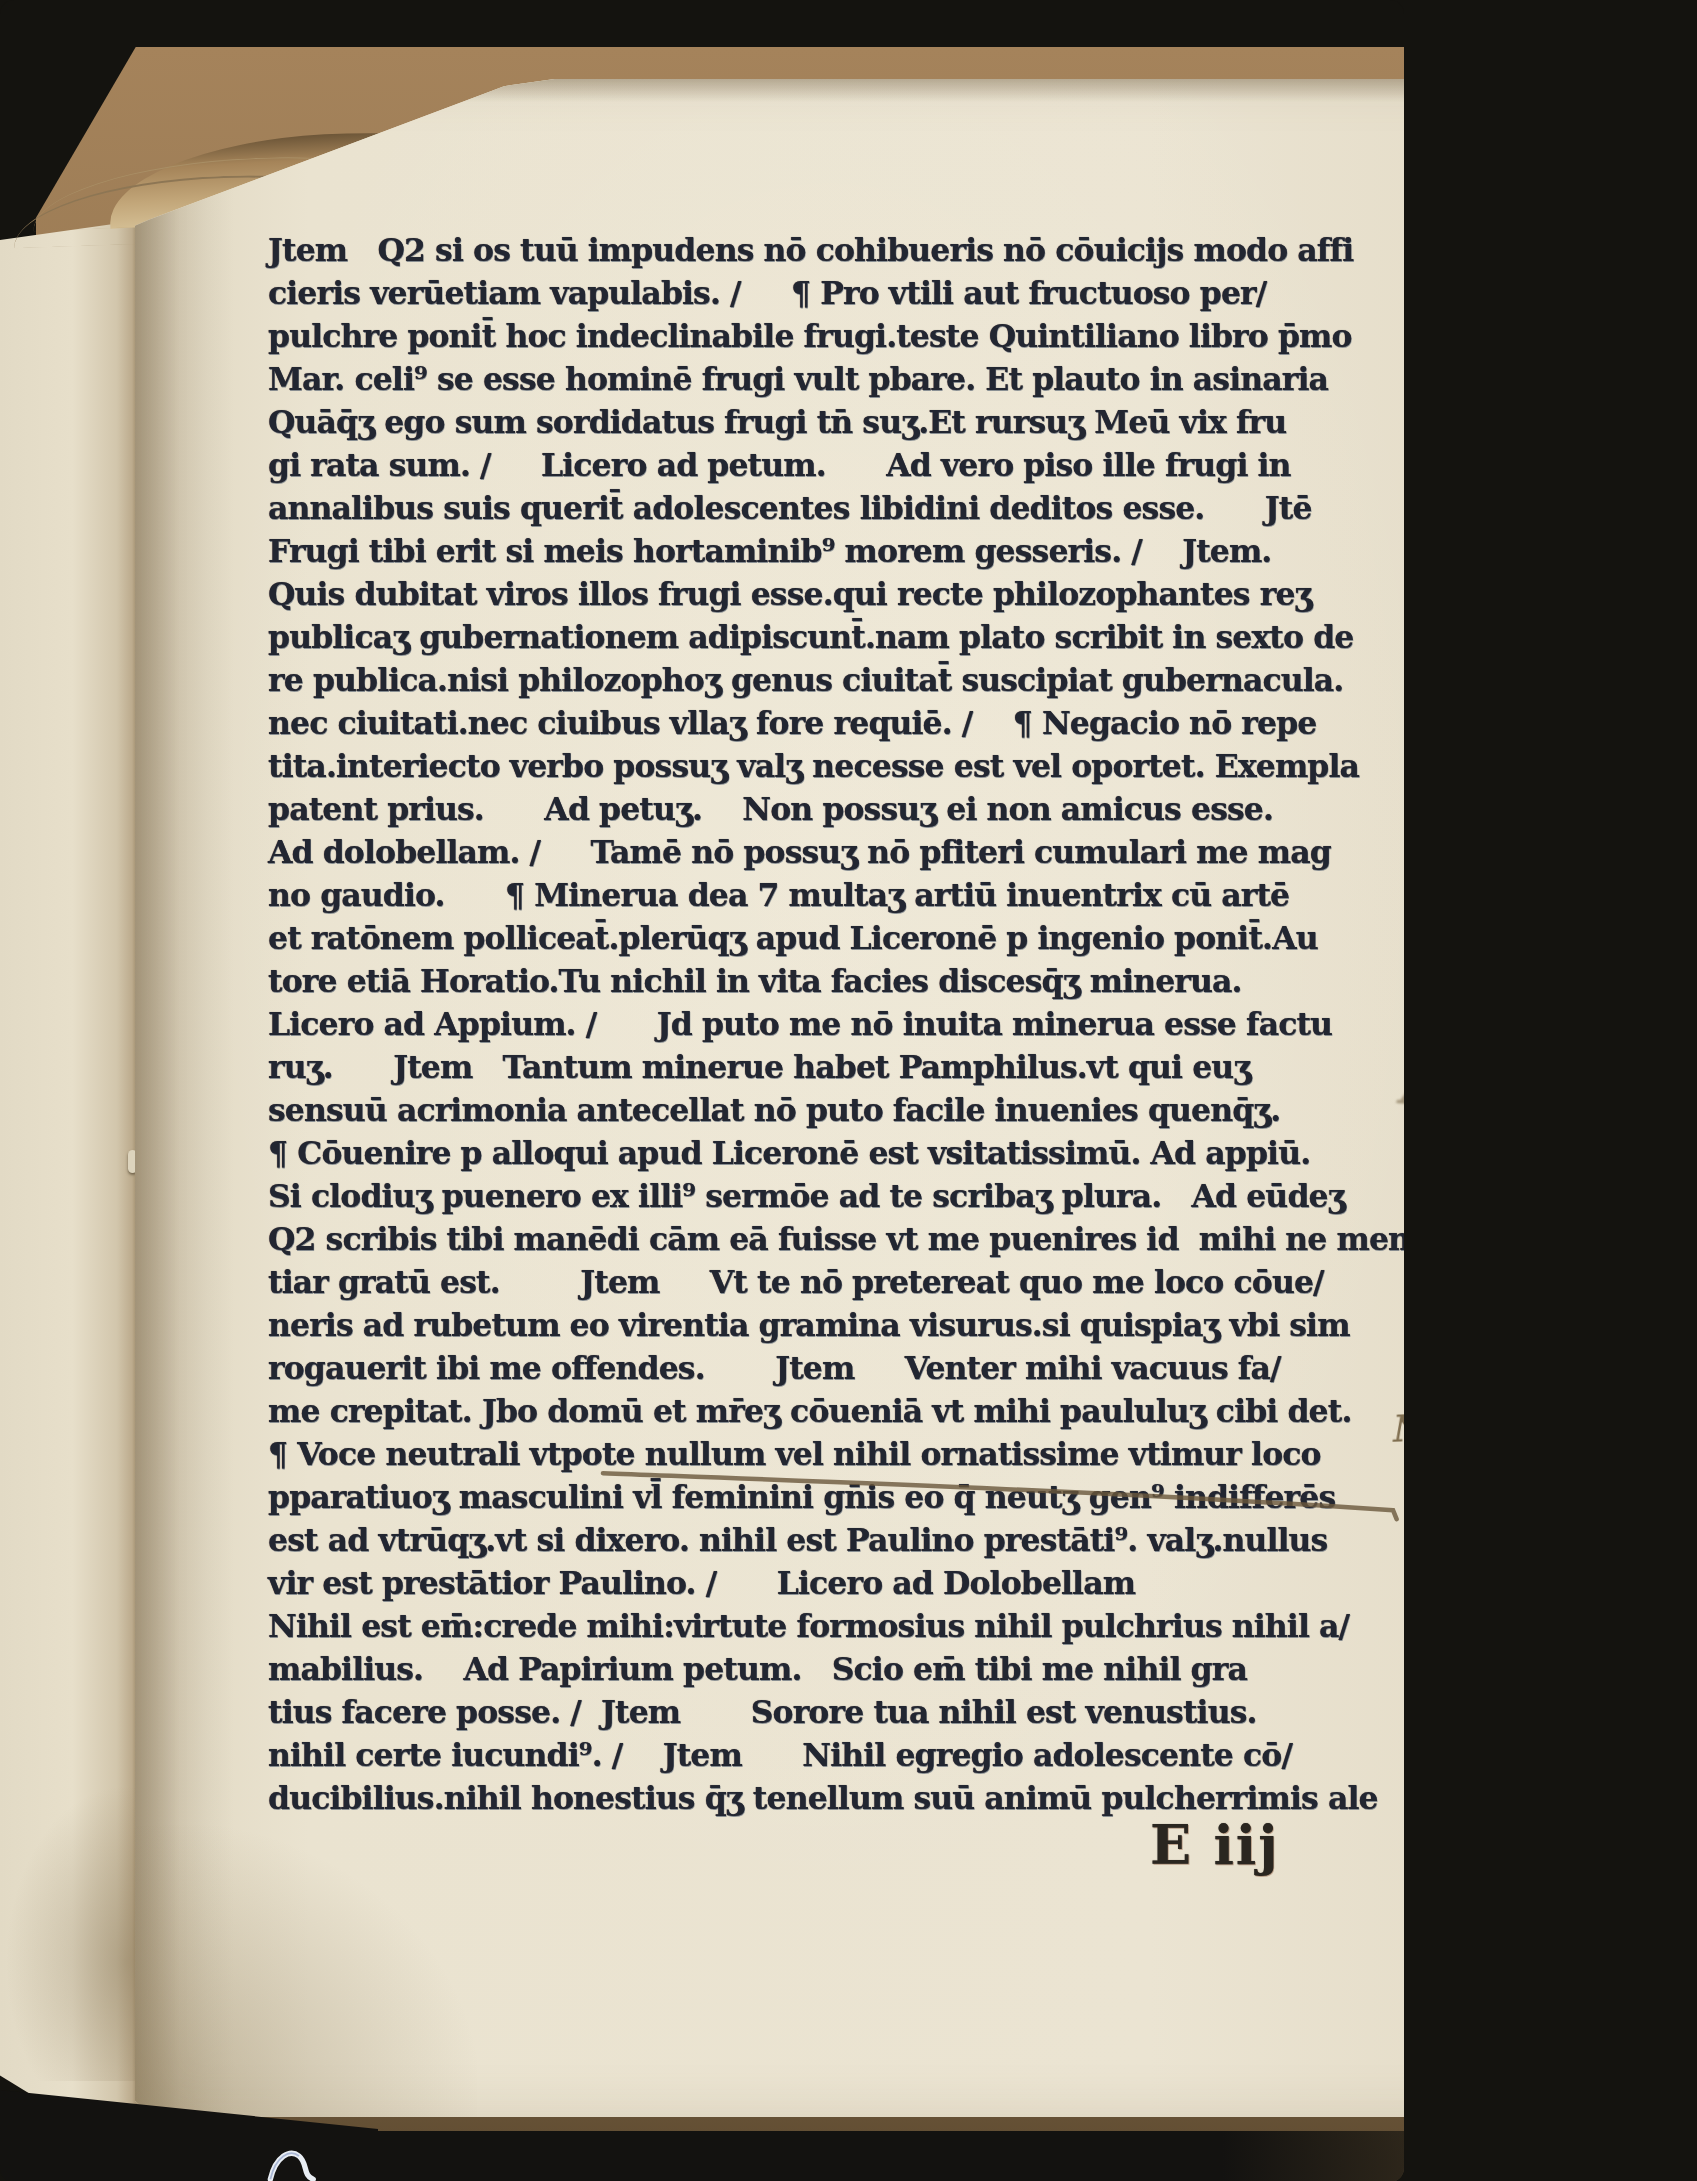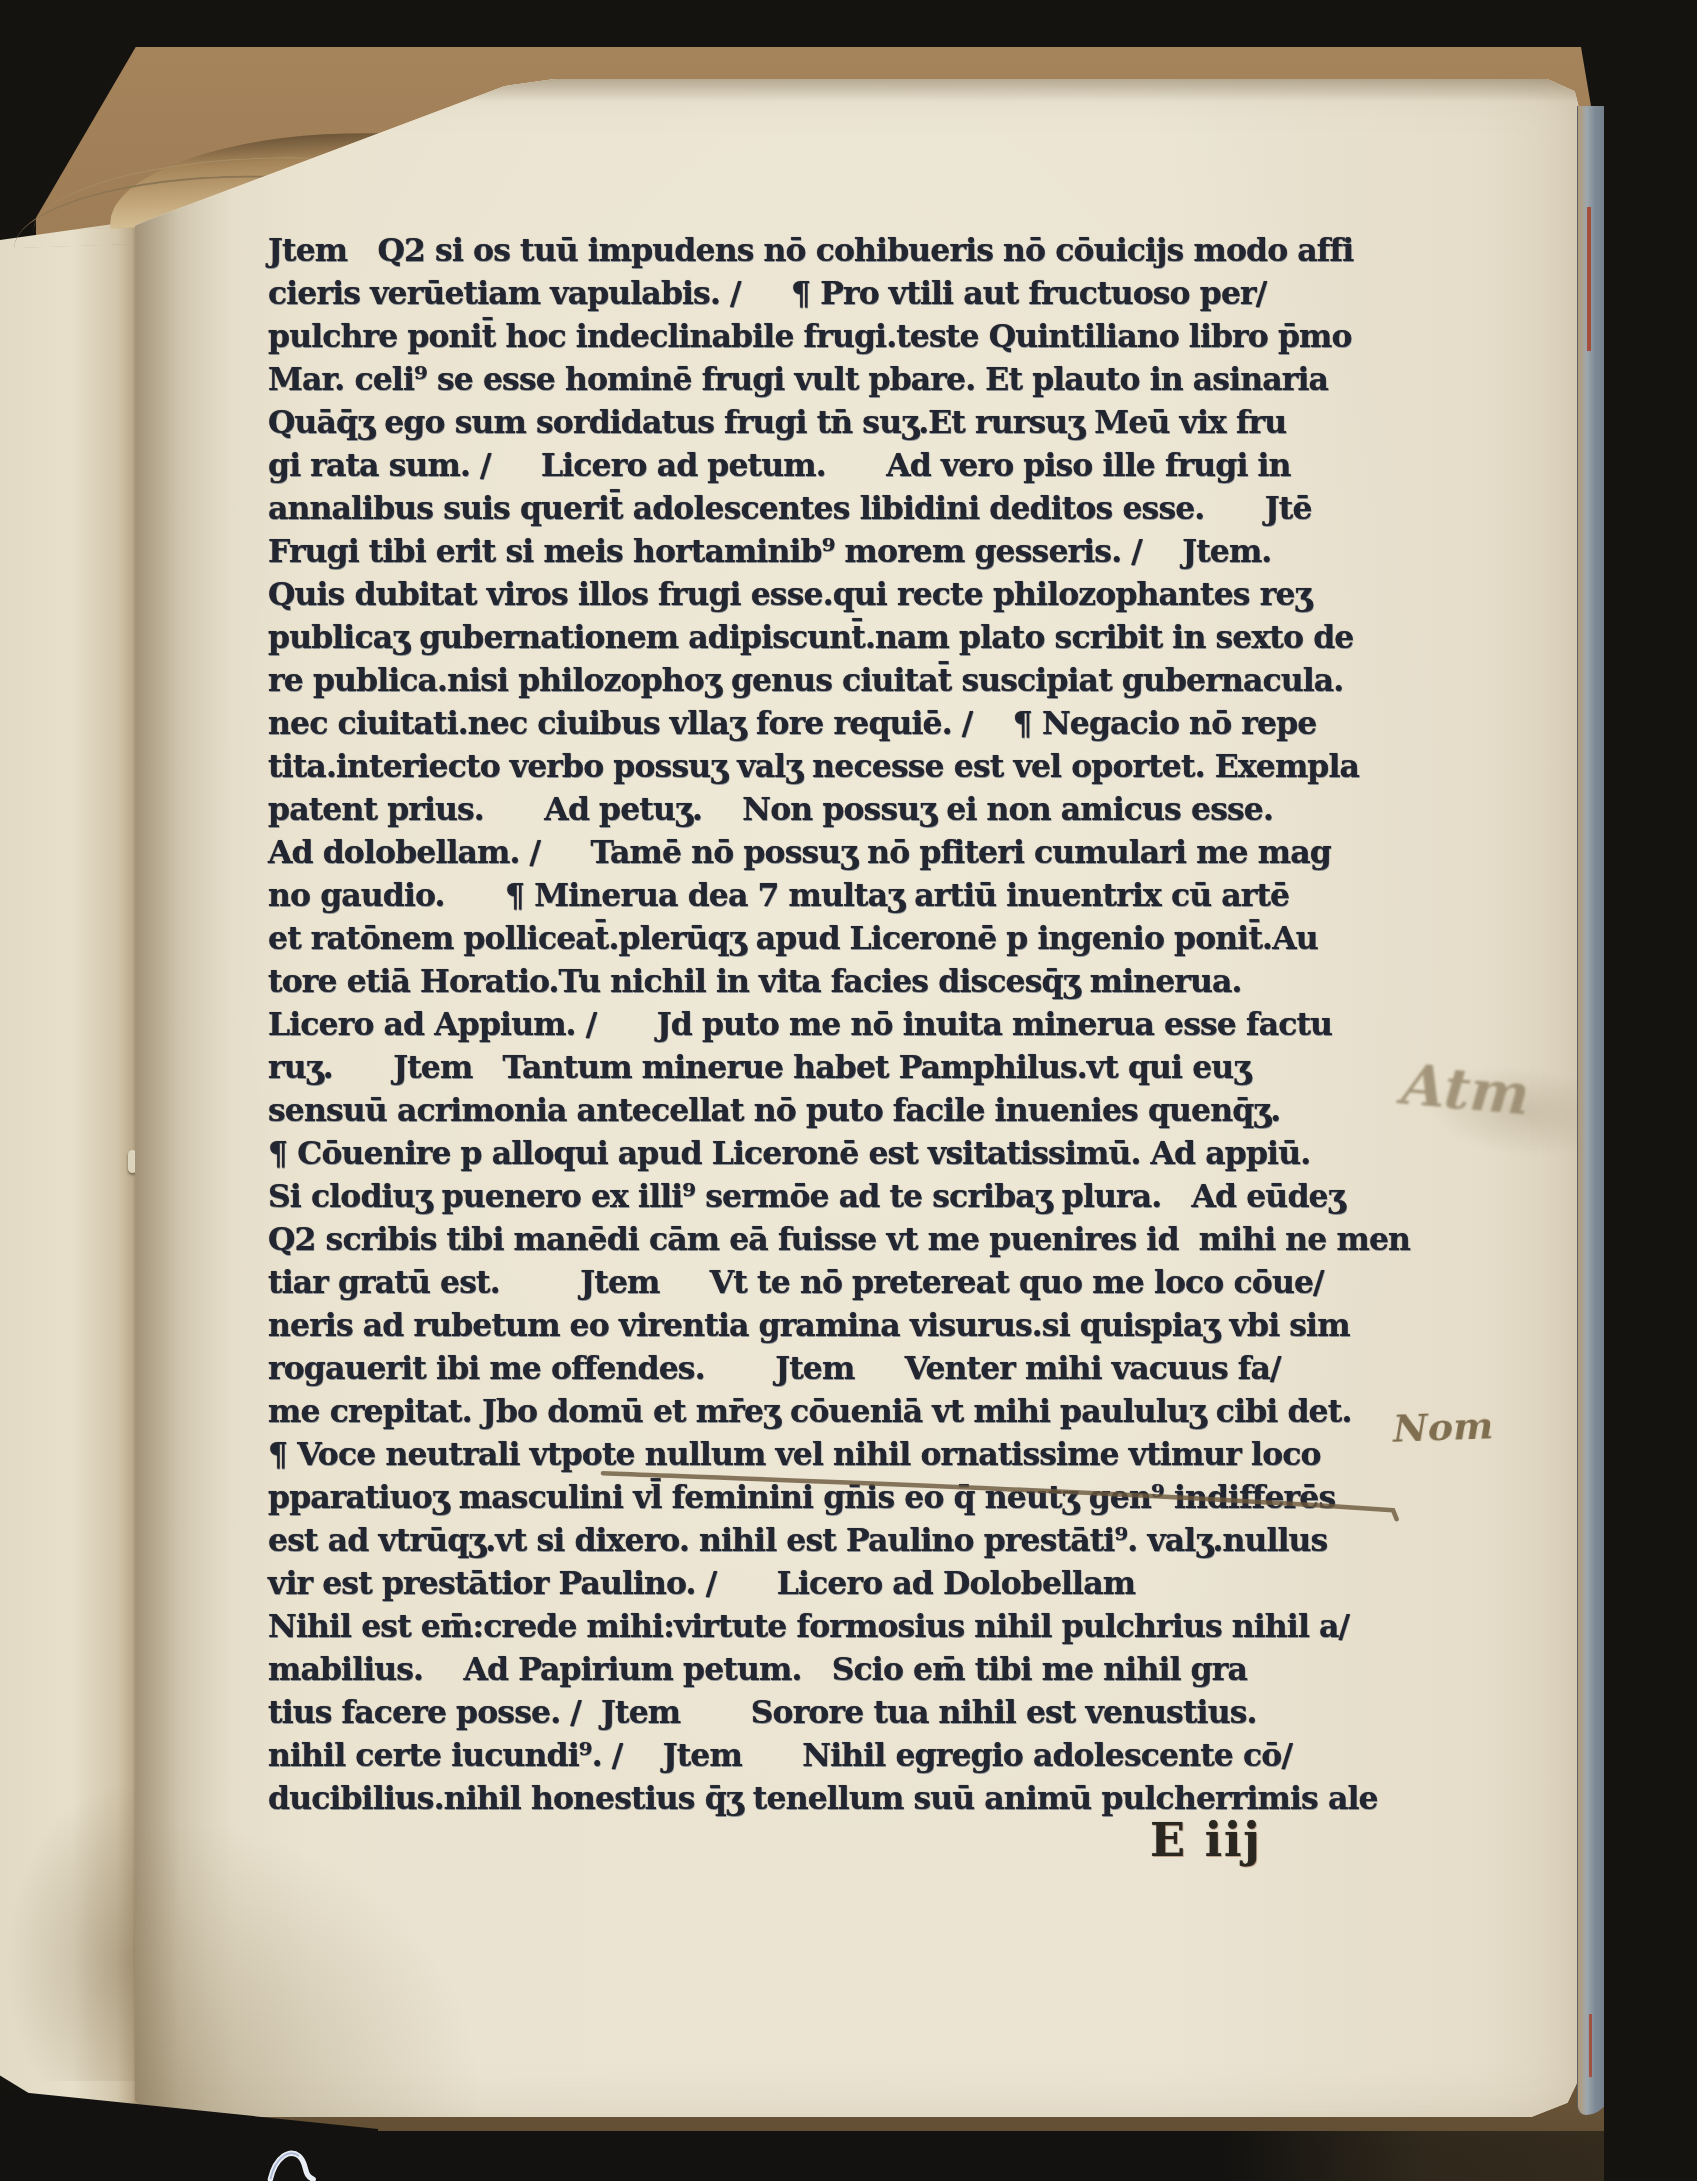--- a/index.html
+++ b/index.html
@@ -1,17 +1,17 @@
 <!DOCTYPE html>
 <html style="font-size:14.4px"><head>
 <meta charset="utf-8">
 <style>
   html,body{margin:0;padding:0;background:#14130f;}
-  #scene{position:relative;width:1604px;height:2182px;overflow:hidden;
-         background:#14130f;font-family:"DejaVu Serif","Liberation Serif",serif;}
+  #scene{position:relative;width:1404px;height:2182px;overflow:hidden;
+         background:#14130f;font-family:"DejaVu Serif","Liberation Serif",serif;border-radius:14px;}
 
   
   #backing{position:absolute;left:36px;top:47px;width:1662px;height:2135px;
     background:linear-gradient(180deg,#a5835b 0%,#9c7c55 12%,#97784f 55%,#8a6d47 85%,#5f4c32 99%);
     clip-path:polygon(0 8%,6% 0,100% 0,100% 100%,0 100%);}
   #backing .crease{position:absolute;left:1600px;top:36px;width:4.5px;height:2088px;
     background:linear-gradient(180deg,rgba(64,48,28,0) 0%,rgba(64,48,28,.55) 8%,rgba(58,44,26,.6) 70%,rgba(40,30,18,.75) 100%);
     box-shadow:2.7px 0 0 rgba(196,166,120,.35);transform:rotate(.5deg);}
   #backing .flap-shadow{position:absolute;right:0;top:0;width:117px;height:207px;
     background:#14130f;clip-path:polygon(0 0,100% 0,100% 14%,30% 100%);}
@@ -60,21 +60,21 @@
     background:linear-gradient(90deg,#b39a74 0%,#9fa7ad 28%,#7d8a95 55%,#6e7b87 100%);
     border-left:1.8px solid #5c6067;border-radius:0 0 23.4px 9px;}
   #edge-strip .red-a{position:absolute;left:9px;top:101px;width:3.6px;height:144px;background:rgba(168,62,40,.85);}
   #edge-strip .red-b{position:absolute;left:10.8px;top:1908px;width:3.6px;height:63px;background:rgba(168,62,40,.8);}
 
   
   #text-block{position:absolute;left:133px;top:149px;width:1170px;z-index:9;
     color:#222631;font-size:31.5px;font-weight:700;letter-spacing:-0.9px;white-space:pre;
     text-shadow:0.5px 0.7px 0 rgba(30,52,80,.45),-0.5px -0.4px 0 rgba(150,62,40,.22),0 0 0.9px rgba(25,30,40,.55);}
   .text-line{height:43px;line-height:43px;}
-  #signature{position:absolute;left:1015px;top:1734px;z-index:9;color:#2a2620;font-size:46px;font-weight:700;
+  #signature{position:absolute;left:1015px;top:1734px;z-index:9;color:#2a2620;font-size:54px;font-weight:700;
     letter-spacing:1.8px;text-shadow:0.9px 0.9px 0 rgba(120,60,30,.35),0 0 0.9px rgba(30,25,20,.6);}
 
   
   #underline-svg{position:absolute;left:0;top:0;z-index:10;pointer-events:none;}
   .margin-note{position:absolute;z-index:10;color:#6e5b3b;font-style:italic;font-weight:700;
     transform:rotate(5deg);}
   #margin-note-top{left:1267px;top:977px;font-size:56px;opacity:.55;filter:blur(0.9px);}
   #margin-note-top .smudge{position:absolute;left:27px;top:5.4px;width:189px;height:90px;
     background:radial-gradient(ellipse,rgba(96,78,48,.30),rgba(96,78,48,0) 70%);}
   #margin-note-bottom{left:1258px;top:1325px;font-size:38px;opacity:.85;transform:rotate(-2deg);filter:blur(0.4px);}

